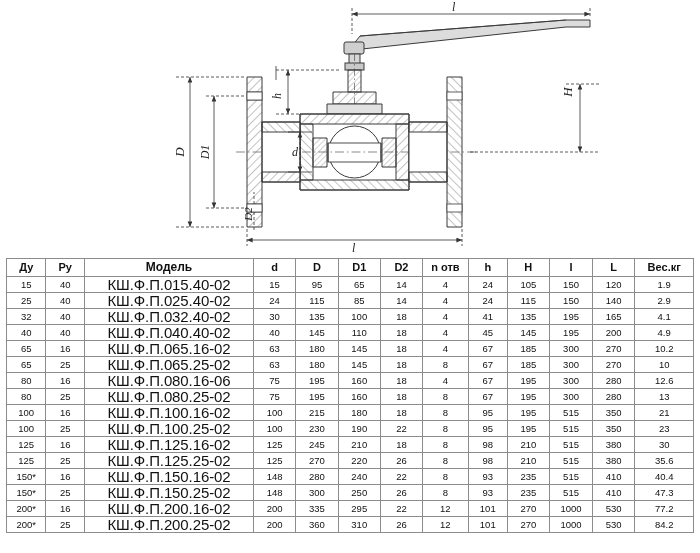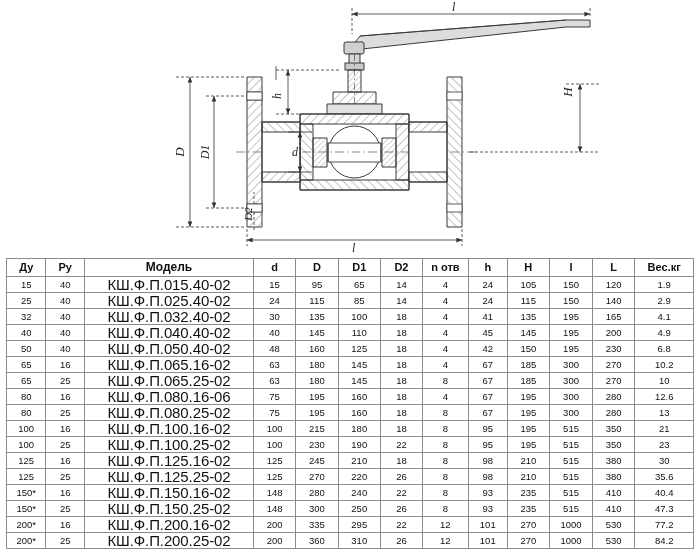--- a/index.html
+++ b/index.html
@@ -307,35 +307,20 @@
             <td>110</td>
             <td>18</td>
             <td>4</td>
             <td>45</td>
             <td>145</td>
             <td>195</td>
             <td>200</td>
             <td>4.9</td>
           </tr>
           <tr>
-            <td class="dy">50</td>
-            <td class="py">40</td>
-            <td class="model">КШ.Ф.П.050.40-02</td>
-            <td>48</td>
-            <td>160</td>
-            <td>125</td>
-            <td>18</td>
-            <td>4</td>
-            <td>42</td>
-            <td>150</td>
-            <td>195</td>
-            <td>230</td>
-            <td>6.8</td>
-          </tr>
-          <tr>
             <td class="dy">65</td>
             <td class="py">16</td>
             <td class="model">КШ.Ф.П.065.16-02</td>
             <td>63</td>
             <td>180</td>
             <td>145</td>
             <td>18</td>
             <td>4</td>
             <td>67</td>
             <td>185</td>

